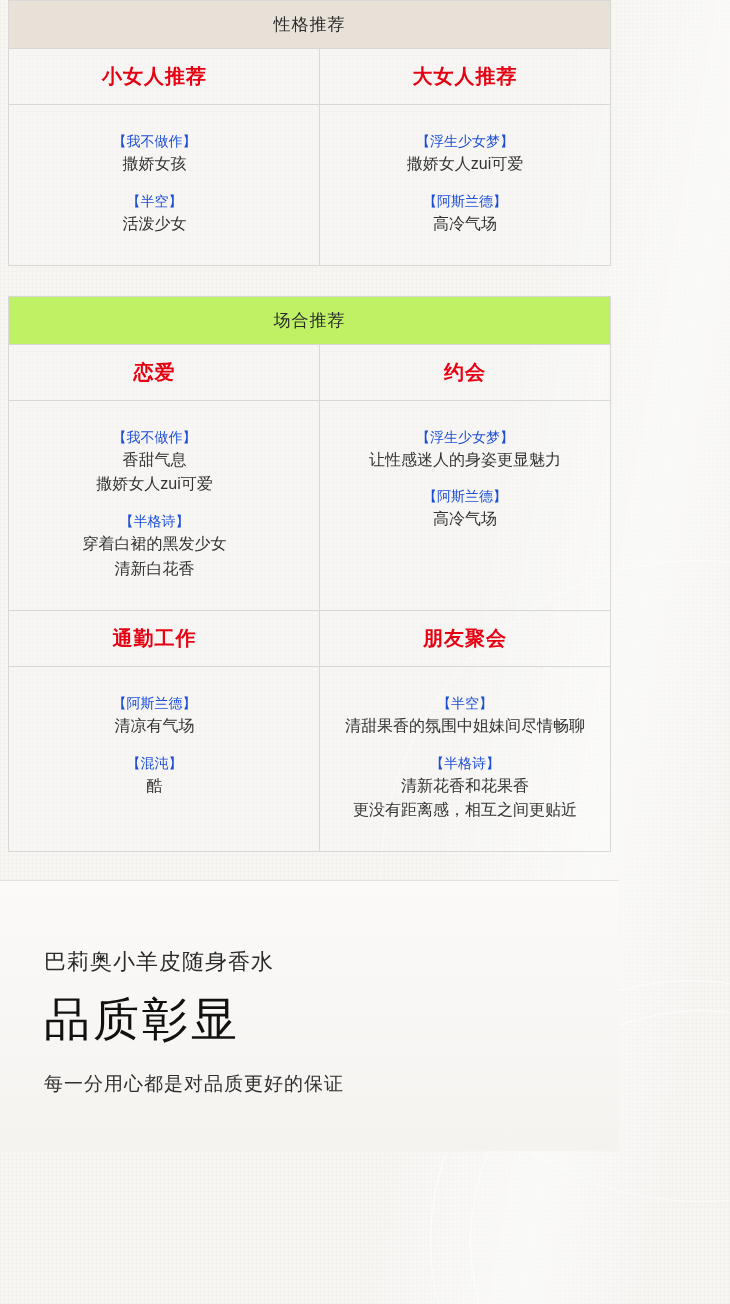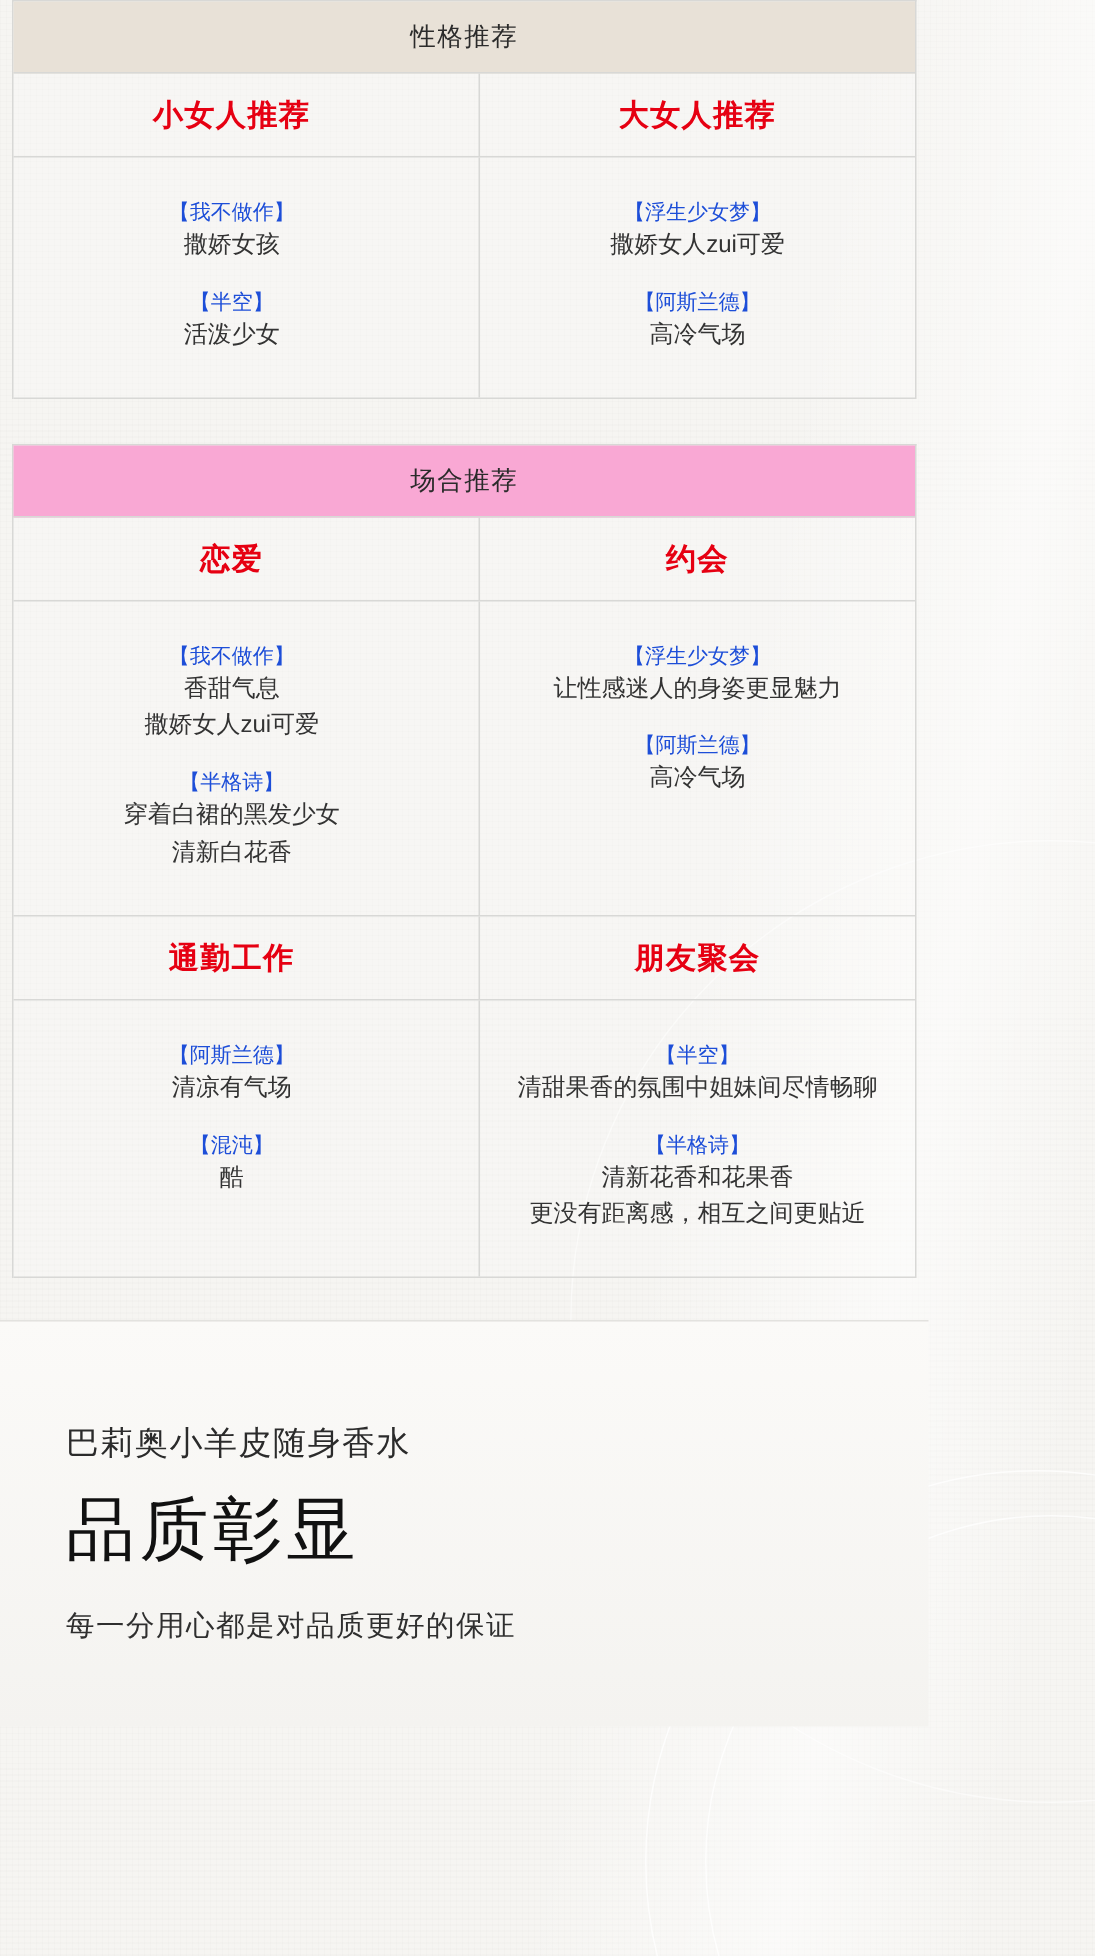--- a/index.html
+++ b/index.html
@@ -46,21 +46,21 @@
   .block-gap { height: 30px; }
   .section-header {
     text-align: center;
     font-size: 17px;
     color: #2b2b2b;
     padding: 12px 0;
     border-bottom: 1px solid #d8d8d6;
     letter-spacing: 1px;
   }
   .hdr-beige { background: #e8e1d7; }
-  .hdr-gray { background: #f9a8d4; }
+  .hdr-gray { background: #bef264; }
   .row {
     display: flex;
     border-bottom: 1px solid #d8d8d6;
     gap: 19px;
   }
   .cell {
     flex: 1 1 50%;
     box-sizing: border-box;
     text-align: center;
     padding: 10px 6px;

